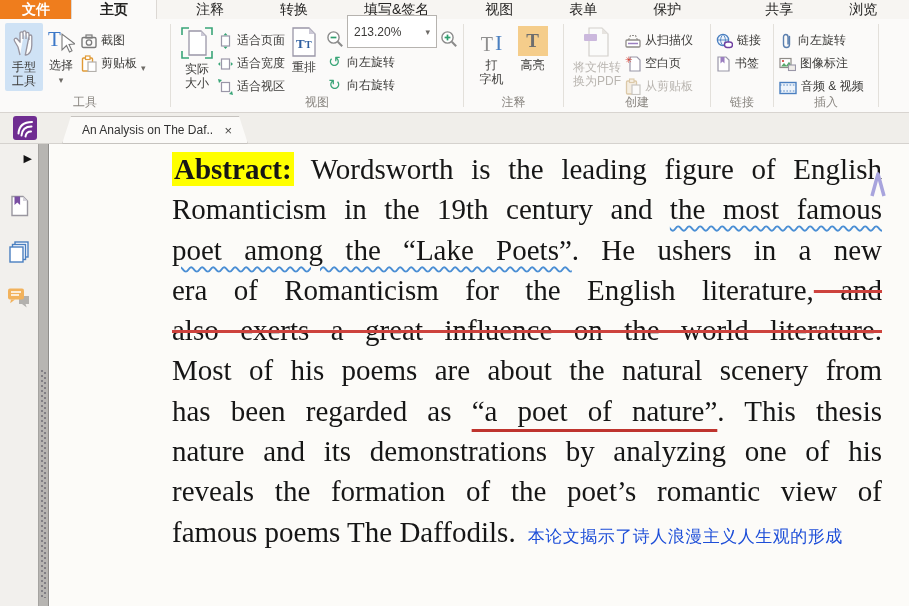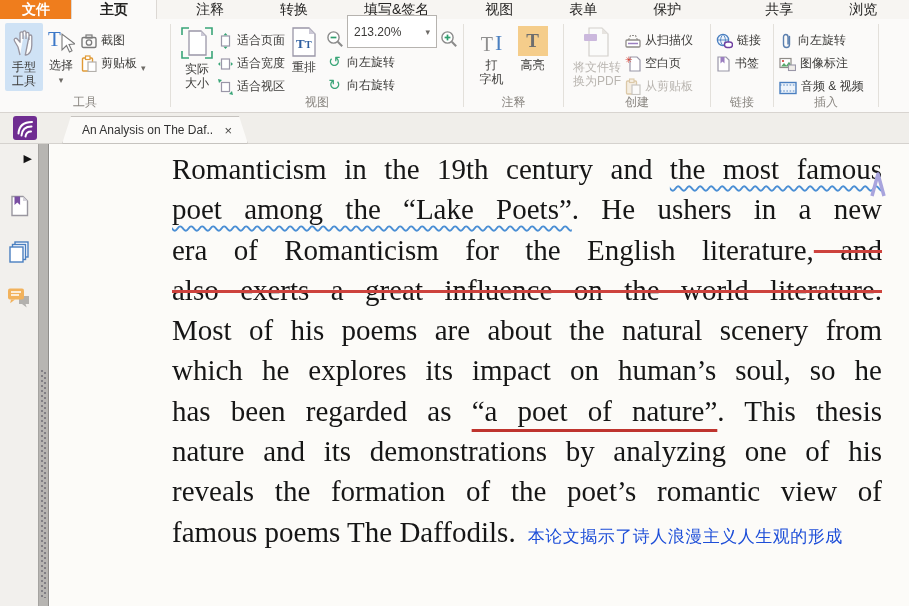--- a/index.html
+++ b/index.html
@@ -399,26 +399,26 @@
       </svg>
   </span>
 </div>
 <div class="splitter">
   <span class="grip"></span>
   <span class="grip2"></span>
 </div>
 
 <div class="doc">
   <div class="textblock">
+    <div class="line"><span class="hl">Abstract:</span><span> Wordsworth is the leading figure of English</span></div>
     <div class="line"><span>Romanticism in the 19th century and </span><span class="wavy">the most famous</span></div>
     <div class="line"><span class="wavy">poet among the “Lake Poets”</span><span>. He ushers in a new</span></div>
     <div class="line"><span>era of Romanticism for the English literature,</span><span class="strike"> and</span></div>
     <div class="line"><span class="strike">also exerts a great influence on the world literature.</span></div>
     <div class="line"><span>Most of his poems are about the natural scenery from</span></div>
-    <div class="line"><span>which he explores its impact on human’s soul, so he</span></div>
     <div class="line"><span>has been regarded as </span><span class="redline">“a poet of nature”</span><span>. This thesis</span></div>
     <div class="line"><span>nature and its demonstrations by analyzing one of his</span></div>
     <div class="line"><span>reveals the formation of the poet’s romantic view of</span></div>
     <div class="line last"><span>famous poems The Daffodils.</span><span class="cn">本论文揭示了诗人浪漫主义人生观的形成</span></div>
     <span class="caret">
       <svg width="16" height="26" viewBox="0 0 16 26">
           <path d="M2 25 L8 3 L14 25" fill="none" stroke="#a8a4dd" stroke-width="3.5" stroke-linejoin="round"></path>
         </svg>
     </span>
   </div>

